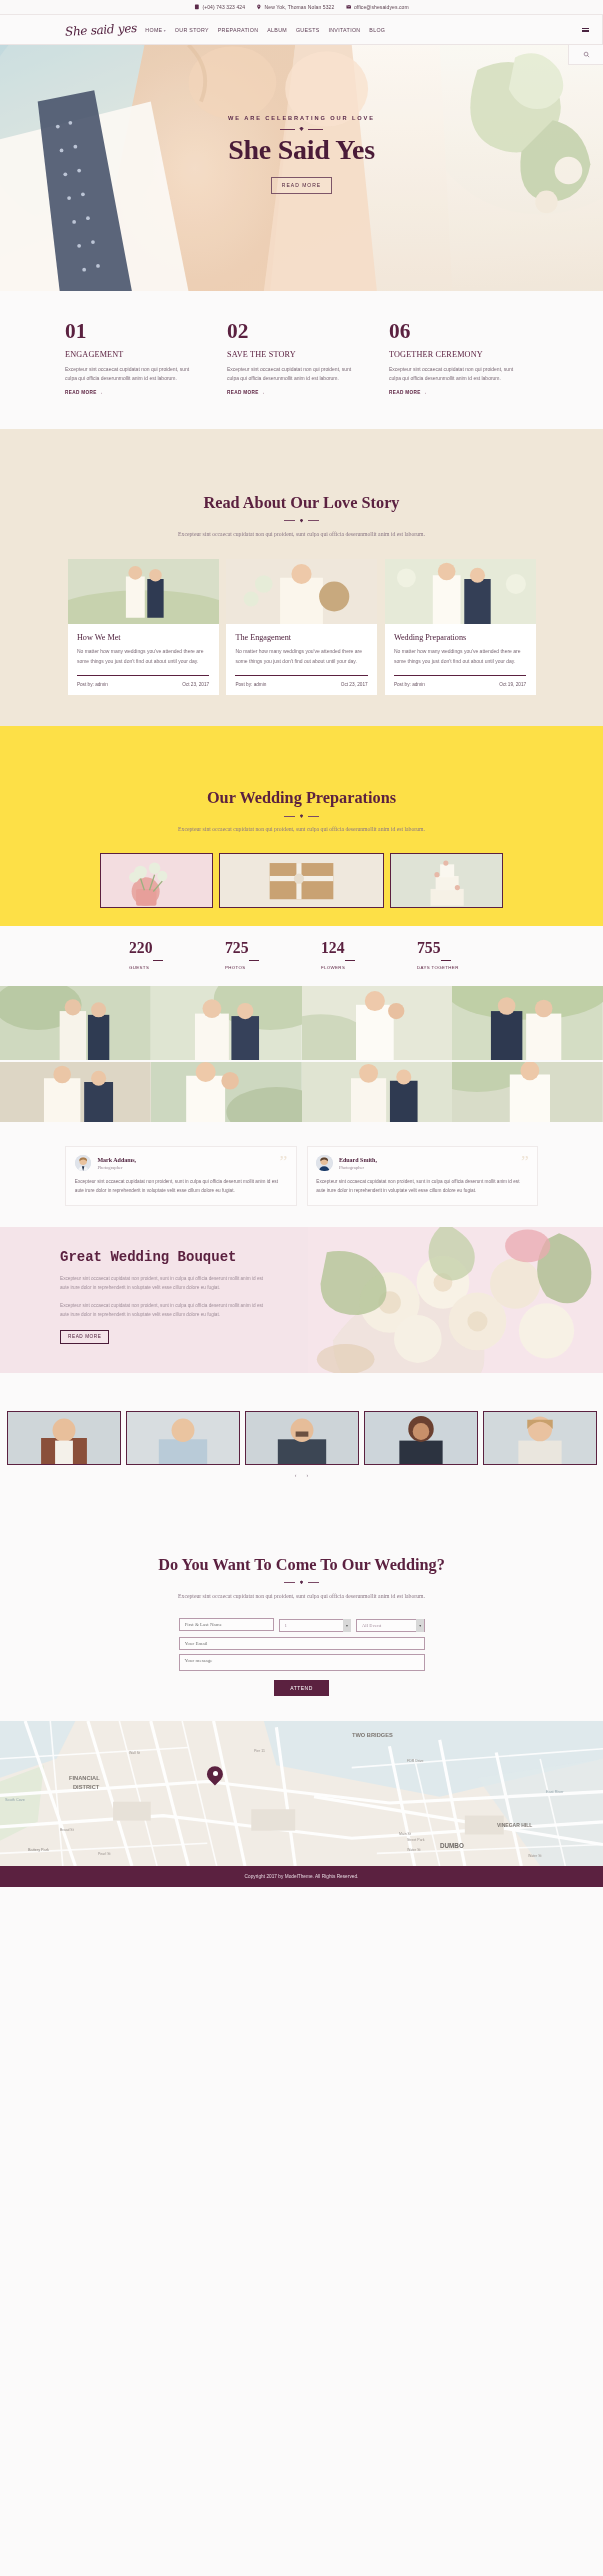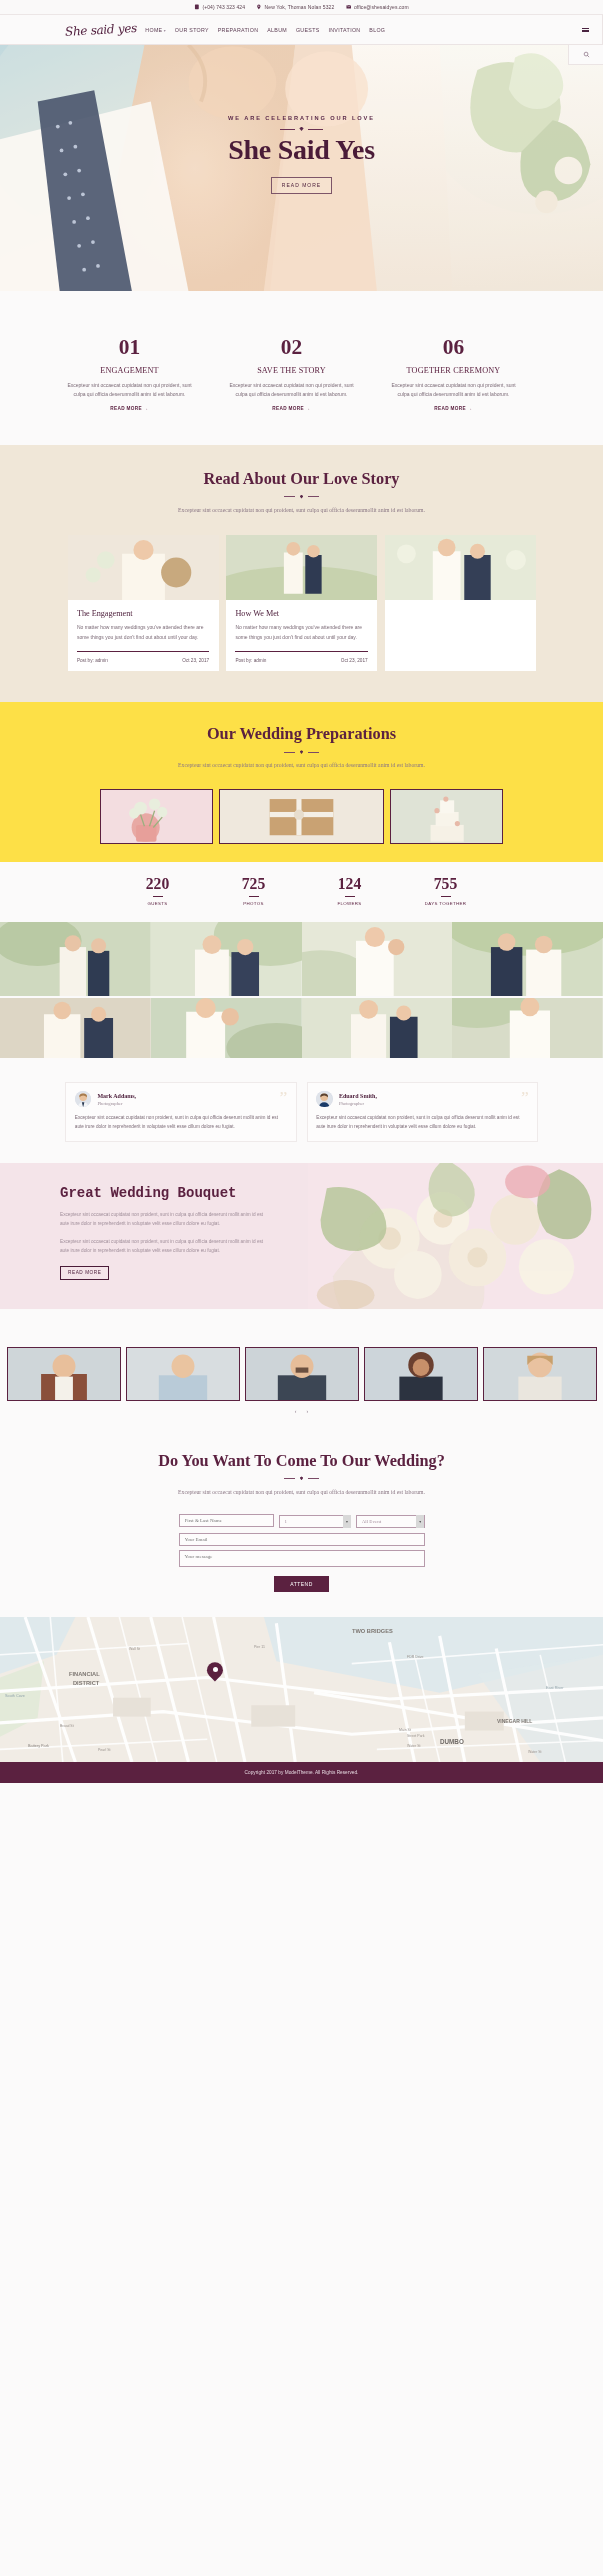--- a/index.html
+++ b/index.html
@@ -70,30 +70,30 @@
     font-family: "Liberation Serif", serif; font-size: 28px; color: #4a1b38;
     letter-spacing: -.01em; margin-top: 1.3px;
   }
   .btn-outline {
     display: inline-block; margin-top: 11.3px; padding: 4.4px 10px;
     border: 0.6px solid #7d5568; color: #4a1b38; font-size: 5px; letter-spacing: .2em;
     background: rgba(255,255,255,.12); text-decoration:none;
   }
 
   
-  .steps { display: flex; padding: 46px 65px 33px; gap: 33px; background:#fbfafa;text-align:center; }
+  .steps { display: flex; padding: 30px 65px 33px; gap: 33px; background:#fbfafa; }
   .step { width: 129px; }
   .step-num { font-family:"Liberation Serif",serif; font-size: 21.4px; color:#5b2140; line-height:1; font-weight:700; }
   .step-title { font-family:"Liberation Serif",serif; font-size:8.2px; color:#5b2140; margin-top:7.5px; letter-spacing:.02em; }
   .step-desc { font-size:5px; line-height:1.85; color:#7b6a76; margin-top:5.7px; }
   .readmore { display:inline-block; margin-top:7px; font-size:4.7px; font-weight:700; letter-spacing:.07em; color:#5b2140; text-decoration:none; }
 
   
   .sec-head { text-align:center; }
-  .sec-title { font-family:"Liberation Serif",serif; font-size:16.3px; color:#5b2140; }
+  .sec-title { font-family:"Liberation Serif",serif; font-size:16.3px; color:#5b2140;margin-top:40px; }
   .sec-sub { font-family:"Liberation Serif",serif; font-size:5.7px; line-height:2; color:#8a7684; margin-top:6.3px; }
   .divider.sm .ln { width: 11.3px; background:#7a4a66; }
   .divider.sm .dia { width:3.8px; height:3.8px; }
 
   
   .lovestory { background:#f0e7d8; padding: 24px 0 31px; }
   .cards { display:flex; justify-content:center; gap: 7.5px; margin-top: 19px; }
   .card { width: 151px; background:#fff; }
   .card-img { height: 65px; }
   .card-body { padding: 8.8px 9.4px 8.2px; }
@@ -103,21 +103,21 @@
   .card-meta { display:flex; justify-content:space-between; font-size:4.7px; color:#6b5564; }
 
   
   .preps { background:#fde047; padding: 22.6px 0 17.6px; }
   .prep-row { display:flex; justify-content:center; gap:6.3px; margin-top:17.6px; }
   .prep-item { width: 113px; height: 55px; border: 1.9px solid #5b2140; }
   .prep-item.wide { width: 165px; }
 
   
   .counters { display:flex; justify-content:center; gap:39px; padding: 14px 0 16.3px; background:#fbfafa; }
-  .counter { text-align:center; width:57px; }
+  .counter { text-align:left; width:57px; }
   .counter-num { font-family:"Liberation Serif",serif; font-size:15.7px; color:#5b2140; font-weight:700; line-height:1; }
   .counter-rule { width:10px; height:0.9px; background:#5b2140; margin:4.4px auto 4.4px; }
   .counter-lbl { font-size:4.4px; letter-spacing:.08em; color:#5b2140; }
 
   
   .gallery { width:603px; }
   .g-row { display:flex; }
   .g { flex:1; }
 
   
@@ -309,20 +309,39 @@
     <div class="divider sm">
       <span class="ln"></span>
       <span class="dia"></span>
       <span class="ln"></span>
     </div>
     <p class="sec-sub">Excepteur sint occaecat cupidatat non qui proident, sunt culpa qui officia deserunmollit anim id est laborum.</p>
   </div>
   <div class="cards" id="story-cards">
       <div class="card">
         <div class="card-img"><svg width="100%" height="65" viewBox="0 0 240 104" preserveAspectRatio="none">
+            <rect width="240" height="104" fill="#d8dec8"></rect>
+            <ellipse cx="120" cy="96" rx="160" ry="46" fill="#c7d2ae"></ellipse>
+            <rect x="92" y="28" width="30" height="66" fill="#fbf7ee"></rect>
+            <circle cx="107" cy="22" r="11" fill="#ebc6a6"></circle>
+            <rect x="126" y="32" width="26" height="62" fill="#2f3a52"></rect>
+            <circle cx="139" cy="26" r="10" fill="#ebc6a6"></circle>
+          </svg></div>
+        <div class="card-body">
+          <div class="card-title">How We Met</div>
+          <div class="card-text">No matter how many weddings you've attended there are some things you just don't find out about until your day.</div>
+          <div class="card-rule"></div>
+          <div class="card-meta">
+            <span>Post by: admin</span>
+            <span>Oct 23, 2017</span>
+          </div>
+        </div>
+      </div>
+      <div class="card">
+        <div class="card-img"><svg width="100%" height="65" viewBox="0 0 240 104" preserveAspectRatio="none">
             <rect width="240" height="104" fill="#efe7db"></rect>
             <rect x="86" y="30" width="68" height="74" fill="#fbf6ec"></rect>
             <circle cx="120" cy="24" r="16" fill="#eec9a9"></circle>
             <circle cx="172" cy="60" r="24" fill="#c8a97e"></circle>
             <g fill="#e6ecd8">
               <circle cx="60" cy="40" r="14"></circle>
               <circle cx="40" cy="64" r="12"></circle>
             </g>
           </svg></div>
         <div class="card-body">
@@ -330,49 +349,39 @@
           <div class="card-text">No matter how many weddings you've attended there are some things you just don't find out about until your day.</div>
           <div class="card-rule"></div>
           <div class="card-meta">
             <span>Post by: admin</span>
             <span>Oct 23, 2017</span>
           </div>
         </div>
       </div>
       <div class="card">
         <div class="card-img"><svg width="100%" height="65" viewBox="0 0 240 104" preserveAspectRatio="none">
-            <rect width="240" height="104" fill="#d8dec8"></rect>
-            <ellipse cx="120" cy="96" rx="160" ry="46" fill="#c7d2ae"></ellipse>
-            <rect x="92" y="28" width="30" height="66" fill="#fbf7ee"></rect>
-            <circle cx="107" cy="22" r="11" fill="#ebc6a6"></circle>
-            <rect x="126" y="32" width="26" height="62" fill="#2f3a52"></rect>
-            <circle cx="139" cy="26" r="10" fill="#ebc6a6"></circle>
-          </svg></div>
-        <div class="card-body">
-          <div class="card-title">How We Met</div>
-          <div class="card-text">No matter how many weddings you've attended there are some things you just don't find out about until your day.</div>
-          <div class="card-rule"></div>
-          <div class="card-meta">
-            <span>Post by: admin</span>
-            <span>Oct 23, 2017</span>
-          </div>
-        </div>
-      </div>
-      <div class="card">
-        <div class="card-img"><svg width="100%" height="65" viewBox="0 0 240 104" preserveAspectRatio="none">
             <rect width="240" height="104" fill="#e6ead8"></rect>
             <rect x="76" y="26" width="44" height="78" fill="#fdfaf3"></rect>
             <circle cx="98" cy="20" r="14" fill="#edc8a8"></circle>
             <rect x="126" y="32" width="42" height="72" fill="#343f56"></rect>
             <circle cx="147" cy="26" r="12" fill="#edc8a8"></circle>
             <g fill="#f0f2e2">
               <circle cx="34" cy="30" r="15"></circle>
               <circle cx="208" cy="40" r="16"></circle>
             </g>
           </svg></div>
+        <div class="card-body">
+          <div class="card-title">Wedding Preparations</div>
+          <div class="card-text">No matter how many weddings you've attended there are some things you just don't find out about until your day.</div>
+          <div class="card-rule"></div>
+          <div class="card-meta">
+            <span>Post by: admin</span>
+            <span>Oct 19, 2017</span>
+          </div>
+        </div>
       </div>
     </div>
 </div>
 
 <div class="preps">
   <div class="sec-head">
     <h2 class="sec-title">Our Wedding Preparations</h2>
     <div class="divider sm">
       <span class="ln"></span>
       <span class="dia"></span>

